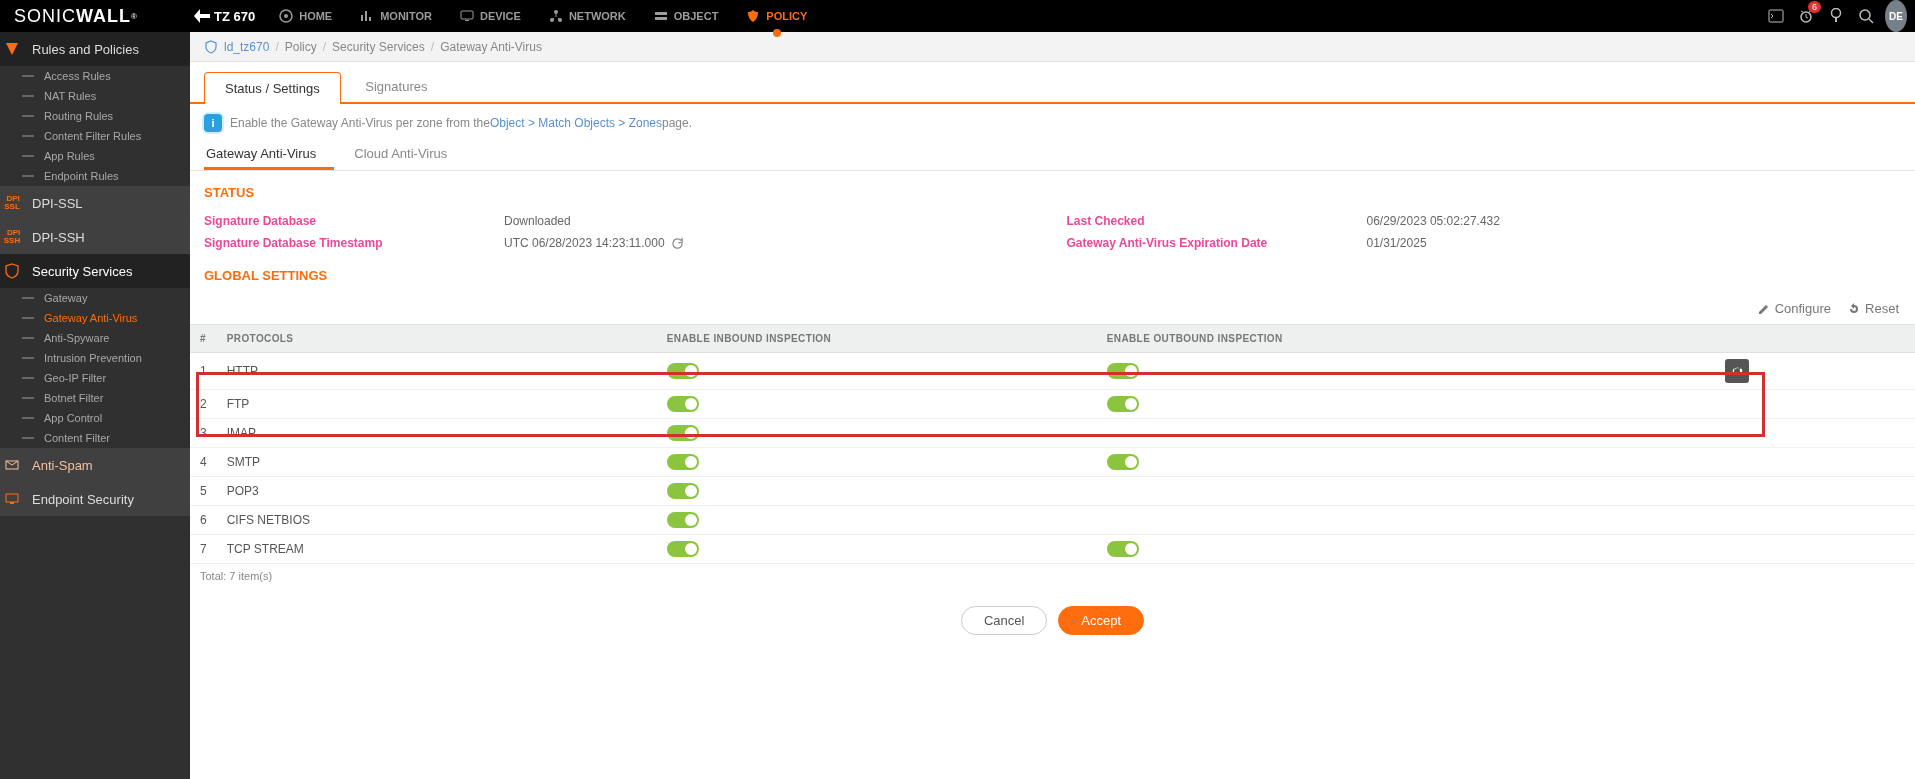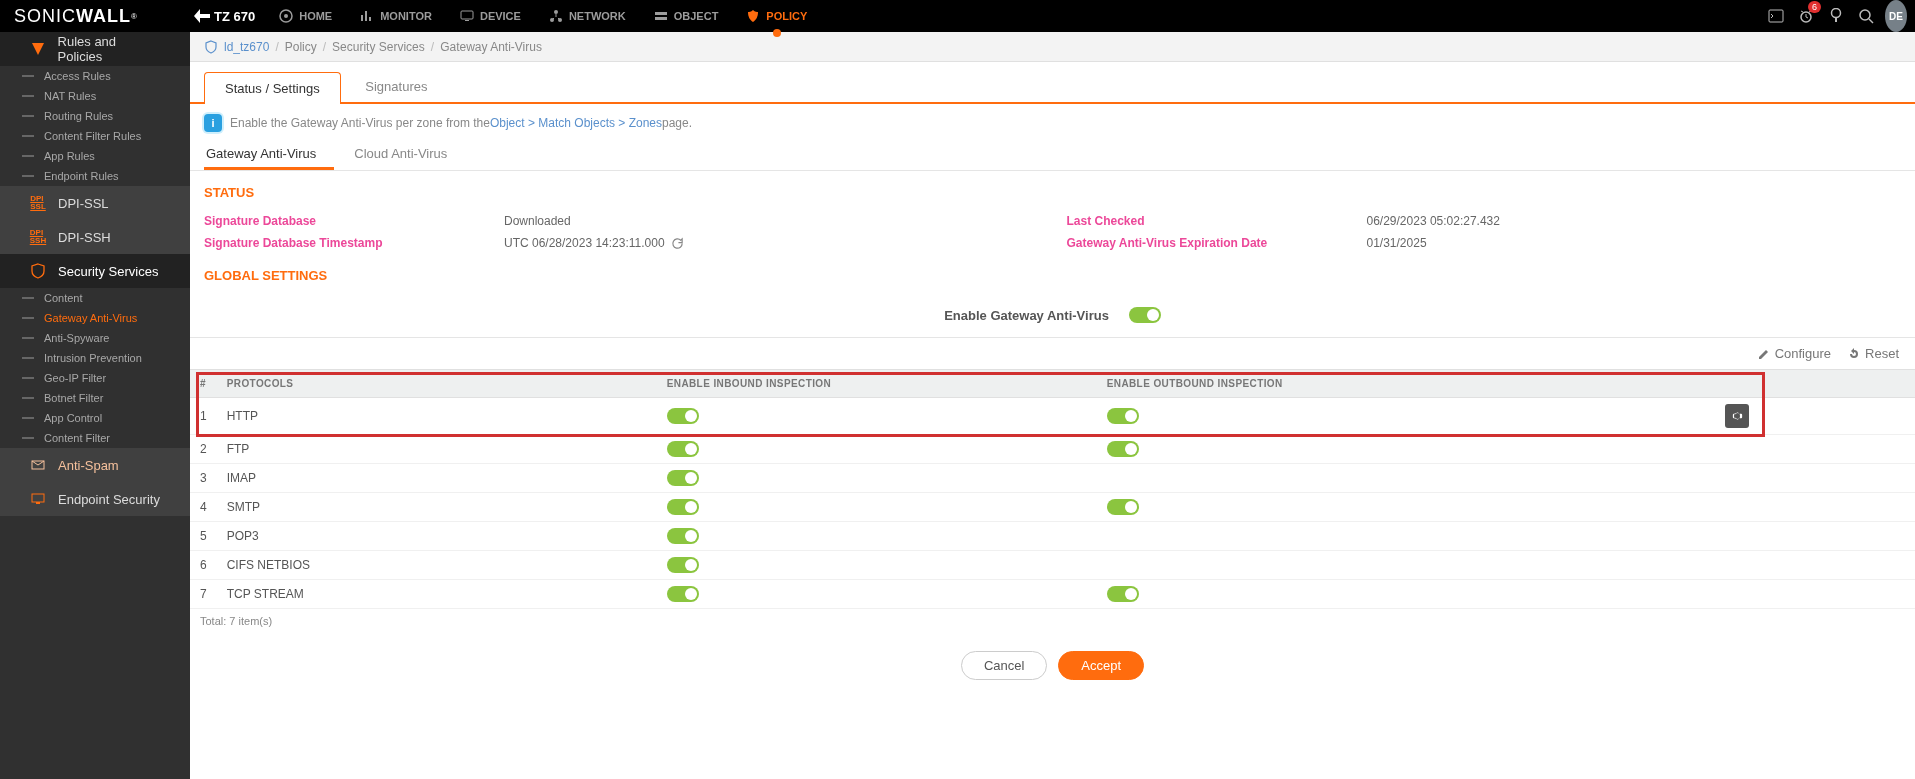--- a/index.html
+++ b/index.html
@@ -42,26 +42,26 @@
   .hdr-avatar{width:22px;height:32px;border-radius:50%;background:#768088;color:#fff;display:flex;align-items:center;justify-content:center;font-size:10px;font-weight:600;margin:0 8px 0 4px;}
   
   
   .crumb-bar{height:30px;background:#f3f3f3;margin-left:190px;display:flex;align-items:center;padding:0 14px;font-size:12px;color:#888;border-bottom:1px solid #e0e0e0;}
   .crumb-bar svg{margin-right:6px;}
   .crumb-bar .root{color:var(--link);}
   .crumb-bar .sep{margin:0 6px;color:#bbb;}
   
   
   .sidebar{position:absolute;left:0;top:32px;bottom:0;width:190px;background:var(--sidebar-bg);color:var(--sidebar-text);overflow:hidden auto;}
-  .s-head{display:flex;align-items:center;height:34px;padding:0 28px;background:var(--sidebar-bg-dark);font-size:13px;font-weight:400;cursor:pointer;}
+  .s-head{display:flex;align-items:center;height:34px;padding:0 2px;background:var(--sidebar-bg-dark);font-size:13px;font-weight:400;cursor:pointer;}
   .s-head.mid{background:var(--sidebar-bg-mid);}
   .s-head.sel{color:#fff;}
   .s-head .ico{width:20px;height:20px;margin-right:10px;display:flex;align-items:center;justify-content:center;}
   .s-head .ico svg{fill:var(--orange);}
-  .s-head .ico.txt{font-size:8px;line-height:8px;font-weight:700;color:var(--orange);text-align:left;text-decoration:underline;}
+  .s-head .ico.txt{font-size:8px;line-height:8px;font-weight:700;color:var(--orange);text-align:right;}
   .s-sub{display:flex;align-items:center;height:20px;padding-left:22px;font-size:11px;color:var(--sidebar-sub);cursor:pointer;position:relative;}
   .s-sub::before{content:'';width:12px;height:0;border-top:2px solid #666;margin-right:10px;}
   .s-sub.sel{color:var(--orange);}
   
   
   .main{margin-left:190px;padding:0 0 20px 0;}
   .tabs-a{padding:8px 14px 0 14px;border-bottom:2px solid var(--orange);}
   .tab-a{display:inline-block;padding:8px 20px;font-size:13px;color:#888;cursor:pointer;border:1px solid transparent;border-bottom:none;border-radius:4px 4px 0 0;}
   .tab-a.active{color:#333;border-color:var(--orange);background:#fff;position:relative;top:2px;}
   .info-bar{margin:4px 0 0 0;padding:6px 14px;font-size:12px;color:#888;display:flex;align-items:center;}
@@ -217,21 +217,21 @@
     <span>DPI-SSH</span>
   </div>
   <div class="s-head sel">
     <span class="ico">
         <svg width="16" height="16" viewBox="0 0 16 16">
           <path d="M8 1l6 2v5c0 4-3 6-6 7-3-1-6-3-6-7V3z" fill="none" stroke="#FF6C0E" stroke-width="1.3"></path>
         </svg>
       </span>
     <span>Security Services</span>
   </div>
-  <div class="s-sub">Content</div>
+  <div class="s-sub">Gateway</div>
   <div class="s-sub sel">
       <span>Gateway Anti-Virus</span>
     </div>
   <div class="s-sub">Anti-Spyware</div>
   <div class="s-sub">Intrusion Prevention</div>
   <div class="s-sub">Geo-IP Filter</div>
   <div class="s-sub">Botnet Filter</div>
   <div class="s-sub">App Control</div>
   <div class="s-sub">Content Filter</div>
 
@@ -303,24 +303,20 @@
           </svg>
       </div>
     </div>
     <div class="status-row">
       <div class="lab">Gateway Anti-Virus Expiration Date</div>
       <div class="val">01/31/2025</div>
     </div>
   </div>
 
   <div class="sec-title">GLOBAL SETTINGS</div>
-  <div class="enable-row">
-    <span class="lab">Enable Gateway Anti-Virus</span>
-    <span class="toggle" aria-checked="true"></span>
-  </div>
 
   <div class="tbl-toolbar">
     <span class="tool">
       <svg width="14" height="14" viewBox="0 0 14 14">
           <path d="M2 10l7-7 2 2-7 7H2z"></path>
         </svg>
       <span>Configure</span>
     </span>
     <span class="tool">
       <svg width="14" height="14" viewBox="0 0 14 14">

